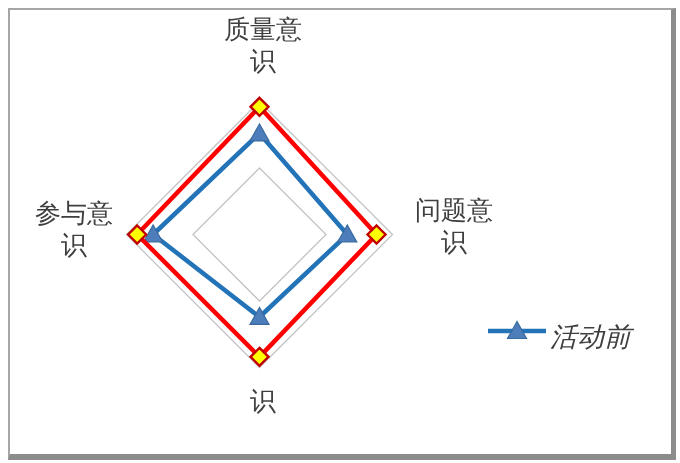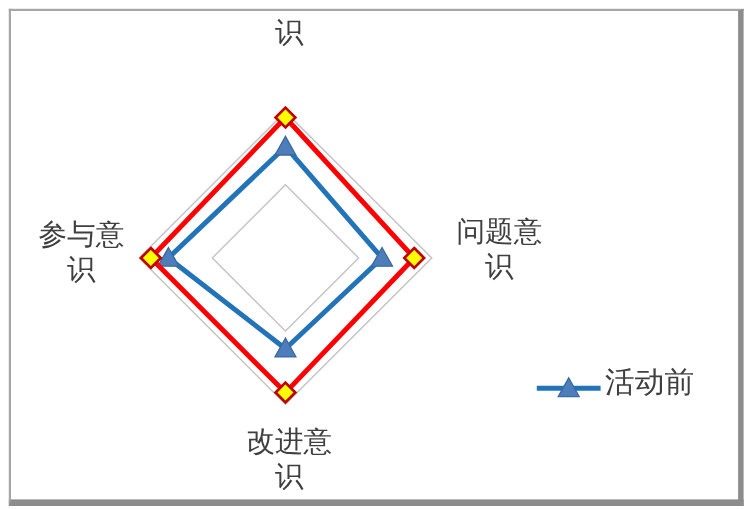--- a/index.html
+++ b/index.html
@@ -42,22 +42,23 @@
   #label-right  { left: 374px; top: 195px; text-align: center; }
   #label-bottom { left: 183px; top: 386px; }
   #label-left   { left: -6px;  top: 198px; }
   .legend {
     position: absolute;
     left: 487px; top: 319px;
     z-index: 3;
   }
   .legend-item {
     display: flex;
-    align-items: flex-end;
+    align-items: flex-start;
     height: 46px;
+    font-style: italic;
   }
   .legend-item svg { display: block; }
   .legend-label {
     font-size: 27px;
     color: #3f3f3f;
     margin-left: 3px;
     white-space: nowrap;
   }
 </style>
 </head>
@@ -76,28 +77,28 @@
       <path d="M 250 324.46 L 269 324.46 L 259.5 307.46 Z" fill="#4D7EBB" stroke="#3A6A9E" stroke-width="1.2" stroke-linejoin="miter"></path>
       <path d="M 143.6 242 L 162.6 242 L 153.1 225 Z" fill="#4D7EBB" stroke="#3A6A9E" stroke-width="1.2" stroke-linejoin="miter"></path>
       <polygon points="259.5,106.8 376.5,234.5 259.5,356.9 137.1,234.5" fill="none" stroke="#FF0000" stroke-width="4.5" stroke-linejoin="round"></polygon>
       <path d="M 259.5 97.82000000000001 L 268.5 106.82000000000001 L 259.5 115.82000000000001 L 250.5 106.82000000000001 Z" fill="#FFFF00" stroke="#C00000" stroke-width="2.4" stroke-linejoin="miter"></path>
       <path d="M 376.54 225.5 L 385.54 234.5 L 376.54 243.5 L 367.54 234.5 Z" fill="#FFFF00" stroke="#C00000" stroke-width="2.4" stroke-linejoin="miter"></path>
       <path d="M 259.5 347.86 L 268.5 356.86 L 259.5 365.86 L 250.5 356.86 Z" fill="#FFFF00" stroke="#C00000" stroke-width="2.4" stroke-linejoin="miter"></path>
       <path d="M 137.14000000000001 225.50000000000003 L 146.14000000000001 234.50000000000003 L 137.14000000000001 243.50000000000003 L 128.14000000000001 234.50000000000003 Z" fill="#FFFF00" stroke="#C00000" stroke-width="2.4" stroke-linejoin="miter"></path>
     </svg>
 
   <div class="axis-label" id="label-top">
+    <span>质量意</span>
     <span>识</span>
   </div>
   <div class="axis-label" id="label-right">
     <span>问题意</span>
     <span>识</span>
   </div>
   <div class="axis-label" id="label-bottom">
-    <span>改进意</span>
     <span>识</span>
   </div>
   <div class="axis-label" id="label-left">
     <span>参与意</span>
     <span>识</span>
   </div>
 
   <div class="legend">
     <div class="legend-item">
       <svg width="60" height="24" viewBox="0 0 60 24" class="legend-marker">

